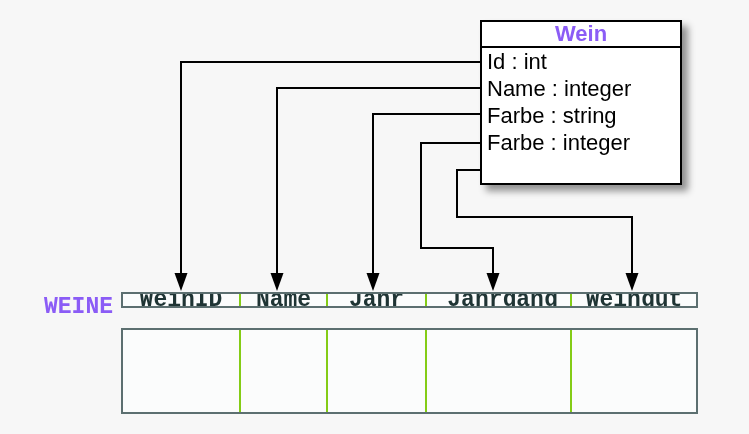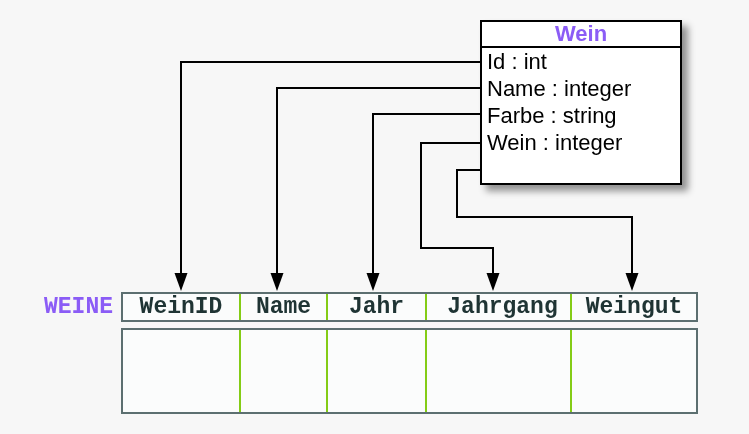--- a/index.html
+++ b/index.html
@@ -70,21 +70,21 @@
   .db-row {
     position: absolute;
     left: 121px;
     width: 577px;
     box-sizing: border-box;
     display: flex;
     border: 2px solid #5c6f70;
     background: #fbfcfc;
     z-index: 2;
   }
-  .db-header { top: 292px; height: 30px; }
+  .db-header { top: 292px; height: 16px; }
   .db-empty  { top: 328px; height: 86px; }
   .db-cell {
     box-sizing: border-box;
     border-left: 2px solid #84cc16;
     display: flex;
     align-items: center;
     justify-content: center;
     font-family: "Liberation Mono", monospace;
     font-weight: bold;
     font-size: 23px;
@@ -119,21 +119,21 @@
       <polygon points="632,291 625.5,273 638.5,273"></polygon>
     </g>
   </svg>
 
   <div class="class-box">
     <div class="class-title">Wein</div>
     <div class="class-attrs">
       <div class="attr-row">Id : int</div>
       <div class="attr-row">Name : integer</div>
       <div class="attr-row">Farbe : string</div>
-      <div class="attr-row">Wein : integer</div>
+      <div class="attr-row">Farbe : integer</div>
     </div>
   </div>
 
   <div class="table-name">WEINE</div>
 
   <div class="db-row db-header">
     <div class="db-cell w1">WeinID</div>
     <div class="db-cell w2">Name</div>
     <div class="db-cell w3">Jahr</div>
     <div class="db-cell w4">Jahrgang</div>

